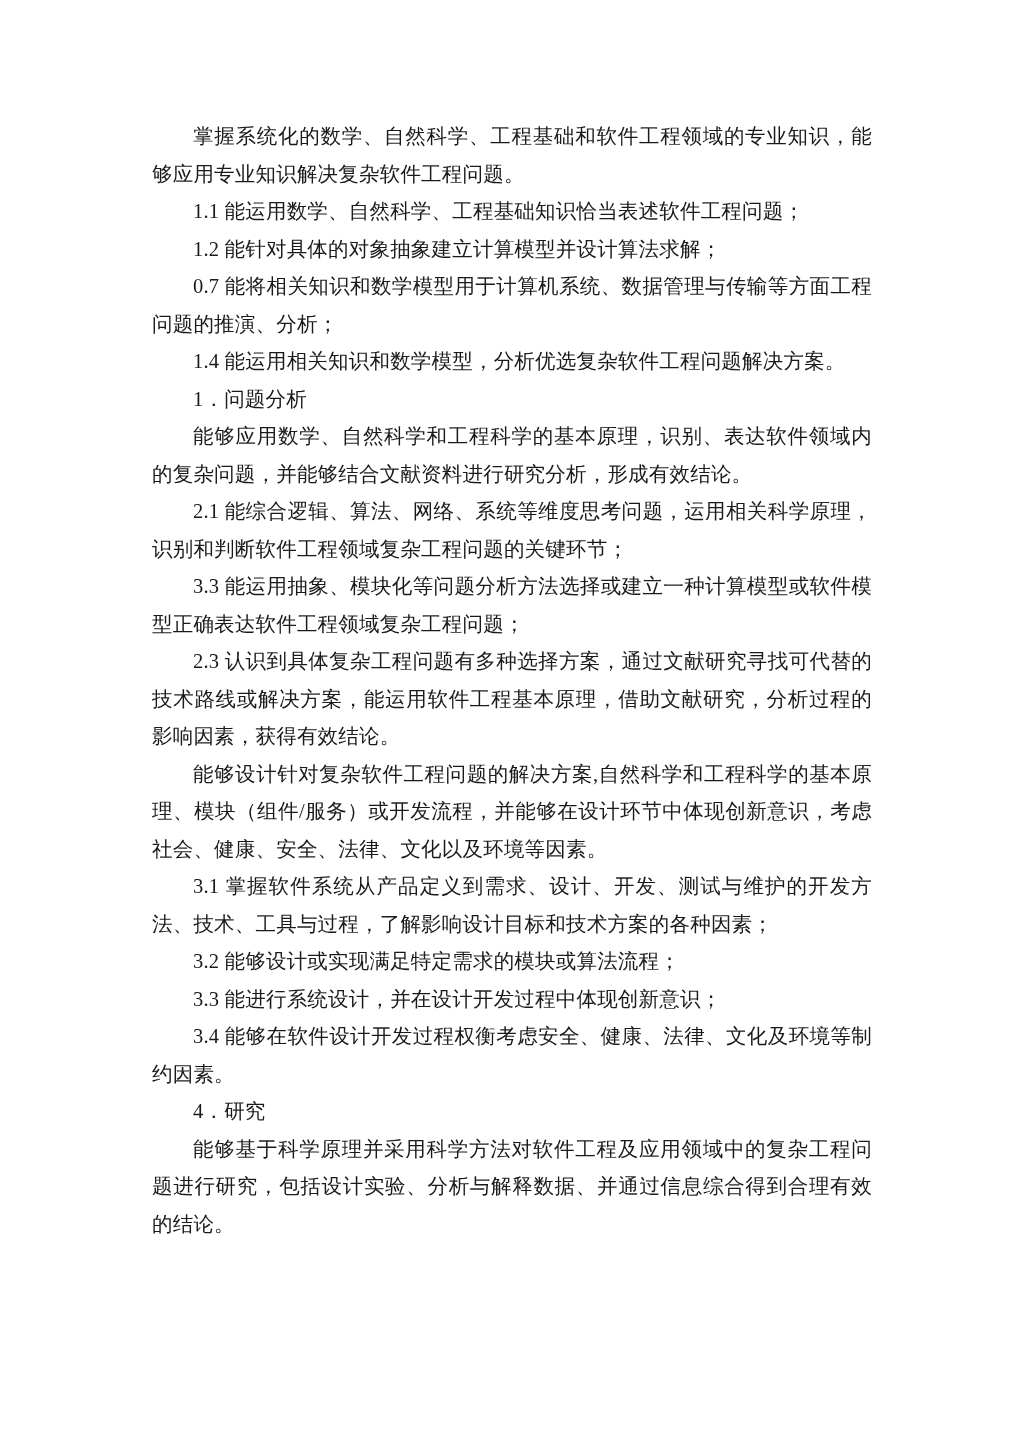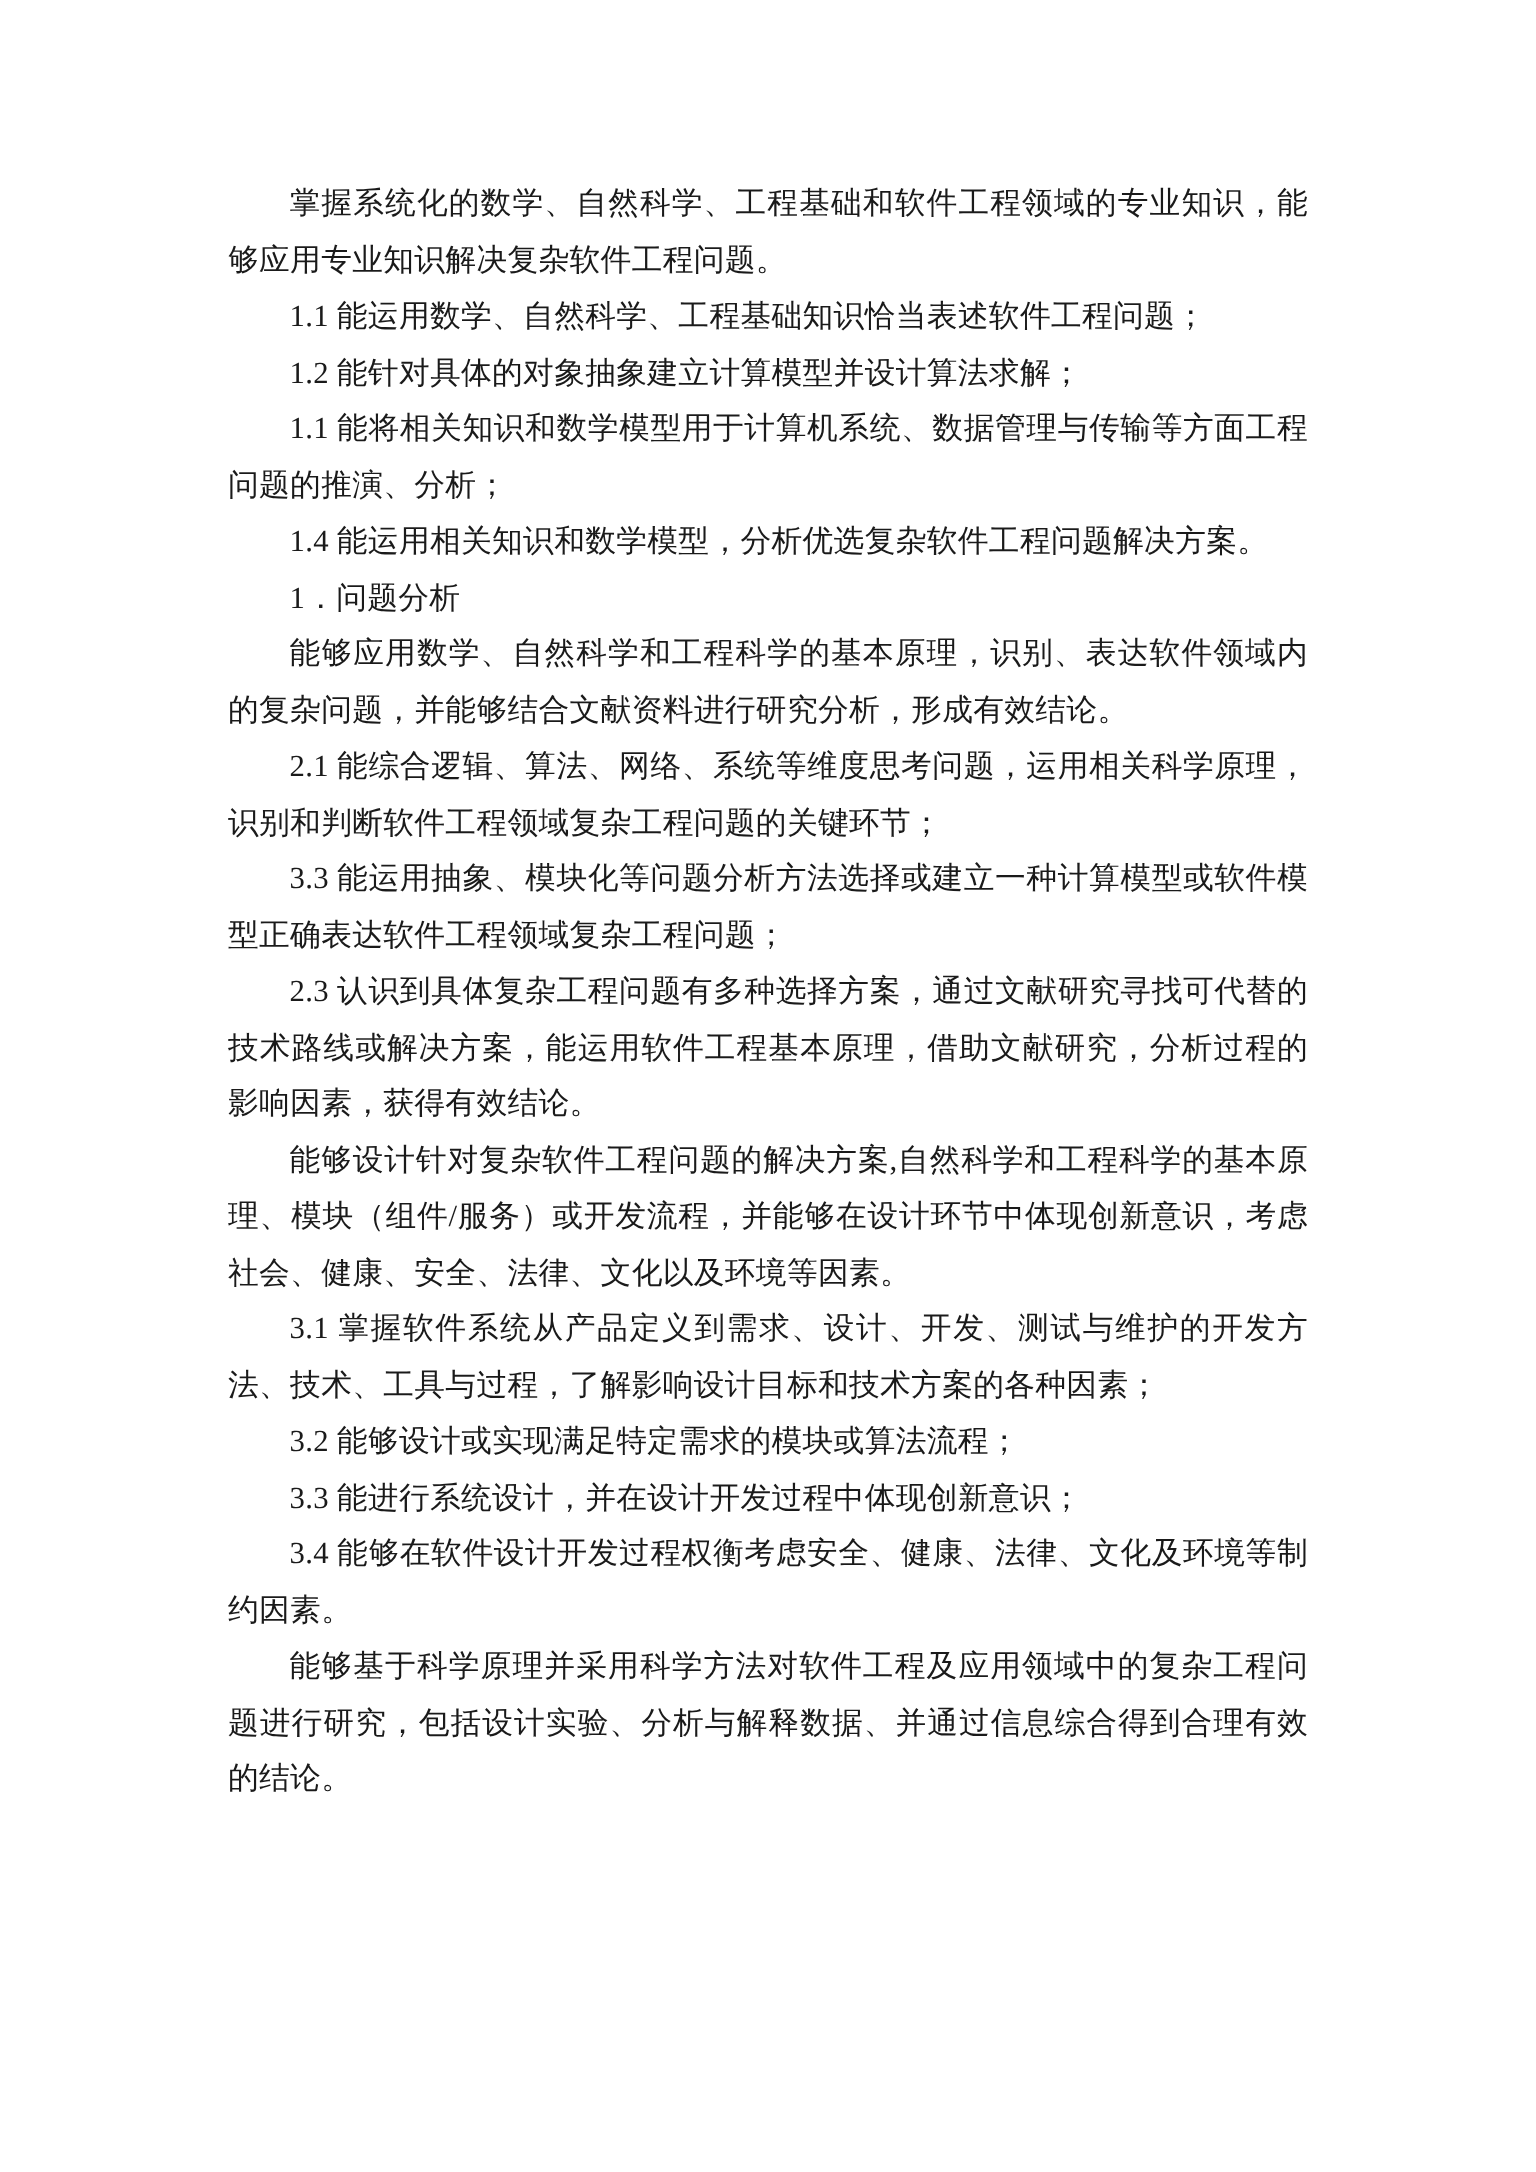--- a/index.html
+++ b/index.html
@@ -36,27 +36,28 @@
   }
 </style>
 </head>
 <body>
 
 <div class="page">
   <div class="doc-body">
     <p class="para">掌握系统化的数学、自然科学、工程基础和软件工程领域的专业知识，能够应用专业知识解决复杂软件工程问题。</p>
     <p class="para">1.1 能运用数学、自然科学、工程基础知识恰当表述软件工程问题；</p>
     <p class="para">1.2 能针对具体的对象抽象建立计算模型并设计算法求解；</p>
-    <p class="para">1.1 能将相关知识和数学模型用于计算机系统、数据管理与传输等方面工程问题的推演、分析；</p>
+    <p class="para">0.7 能将相关知识和数学模型用于计算机系统、数据管理与传输等方面工程问题的推演、分析；</p>
     <p class="para">1.4 能运用相关知识和数学模型，分析优选复杂软件工程问题解决方案。</p>
     <p class="para">1．问题分析</p>
     <p class="para">能够应用数学、自然科学和工程科学的基本原理，识别、表达软件领域内的复杂问题，并能够结合文献资料进行研究分析，形成有效结论。</p>
     <p class="para">2.1 能综合逻辑、算法、网络、系统等维度思考问题，运用相关科学原理，识别和判断软件工程领域复杂工程问题的关键环节；</p>
     <p class="para">3.3 能运用抽象、模块化等问题分析方法选择或建立一种计算模型或软件模型正确表达软件工程领域复杂工程问题；</p>
     <p class="para">2.3 认识到具体复杂工程问题有多种选择方案，通过文献研究寻找可代替的技术路线或解决方案，能运用软件工程基本原理，借助文献研究，分析过程的影响因素，获得有效结论。</p>
     <p class="para">能够设计针对复杂软件工程问题的解决方案,自然科学和工程科学的基本原理、模块（组件/服务）或开发流程，并能够在设计环节中体现创新意识，考虑社会、健康、安全、法律、文化以及环境等因素。</p>
     <p class="para">3.1 掌握软件系统从产品定义到需求、设计、开发、测试与维护的开发方法、技术、工具与过程，了解影响设计目标和技术方案的各种因素；</p>
     <p class="para">3.2 能够设计或实现满足特定需求的模块或算法流程；</p>
     <p class="para">3.3 能进行系统设计，并在设计开发过程中体现创新意识；</p>
     <p class="para">3.4 能够在软件设计开发过程权衡考虑安全、健康、法律、文化及环境等制约因素。</p>
+    <p class="para">4．研究</p>
     <p class="para">能够基于科学原理并采用科学方法对软件工程及应用领域中的复杂工程问题进行研究，包括设计实验、分析与解释数据、并通过信息综合得到合理有效的结论。</p>
   </div>
 </div>
 
 </body></html>

